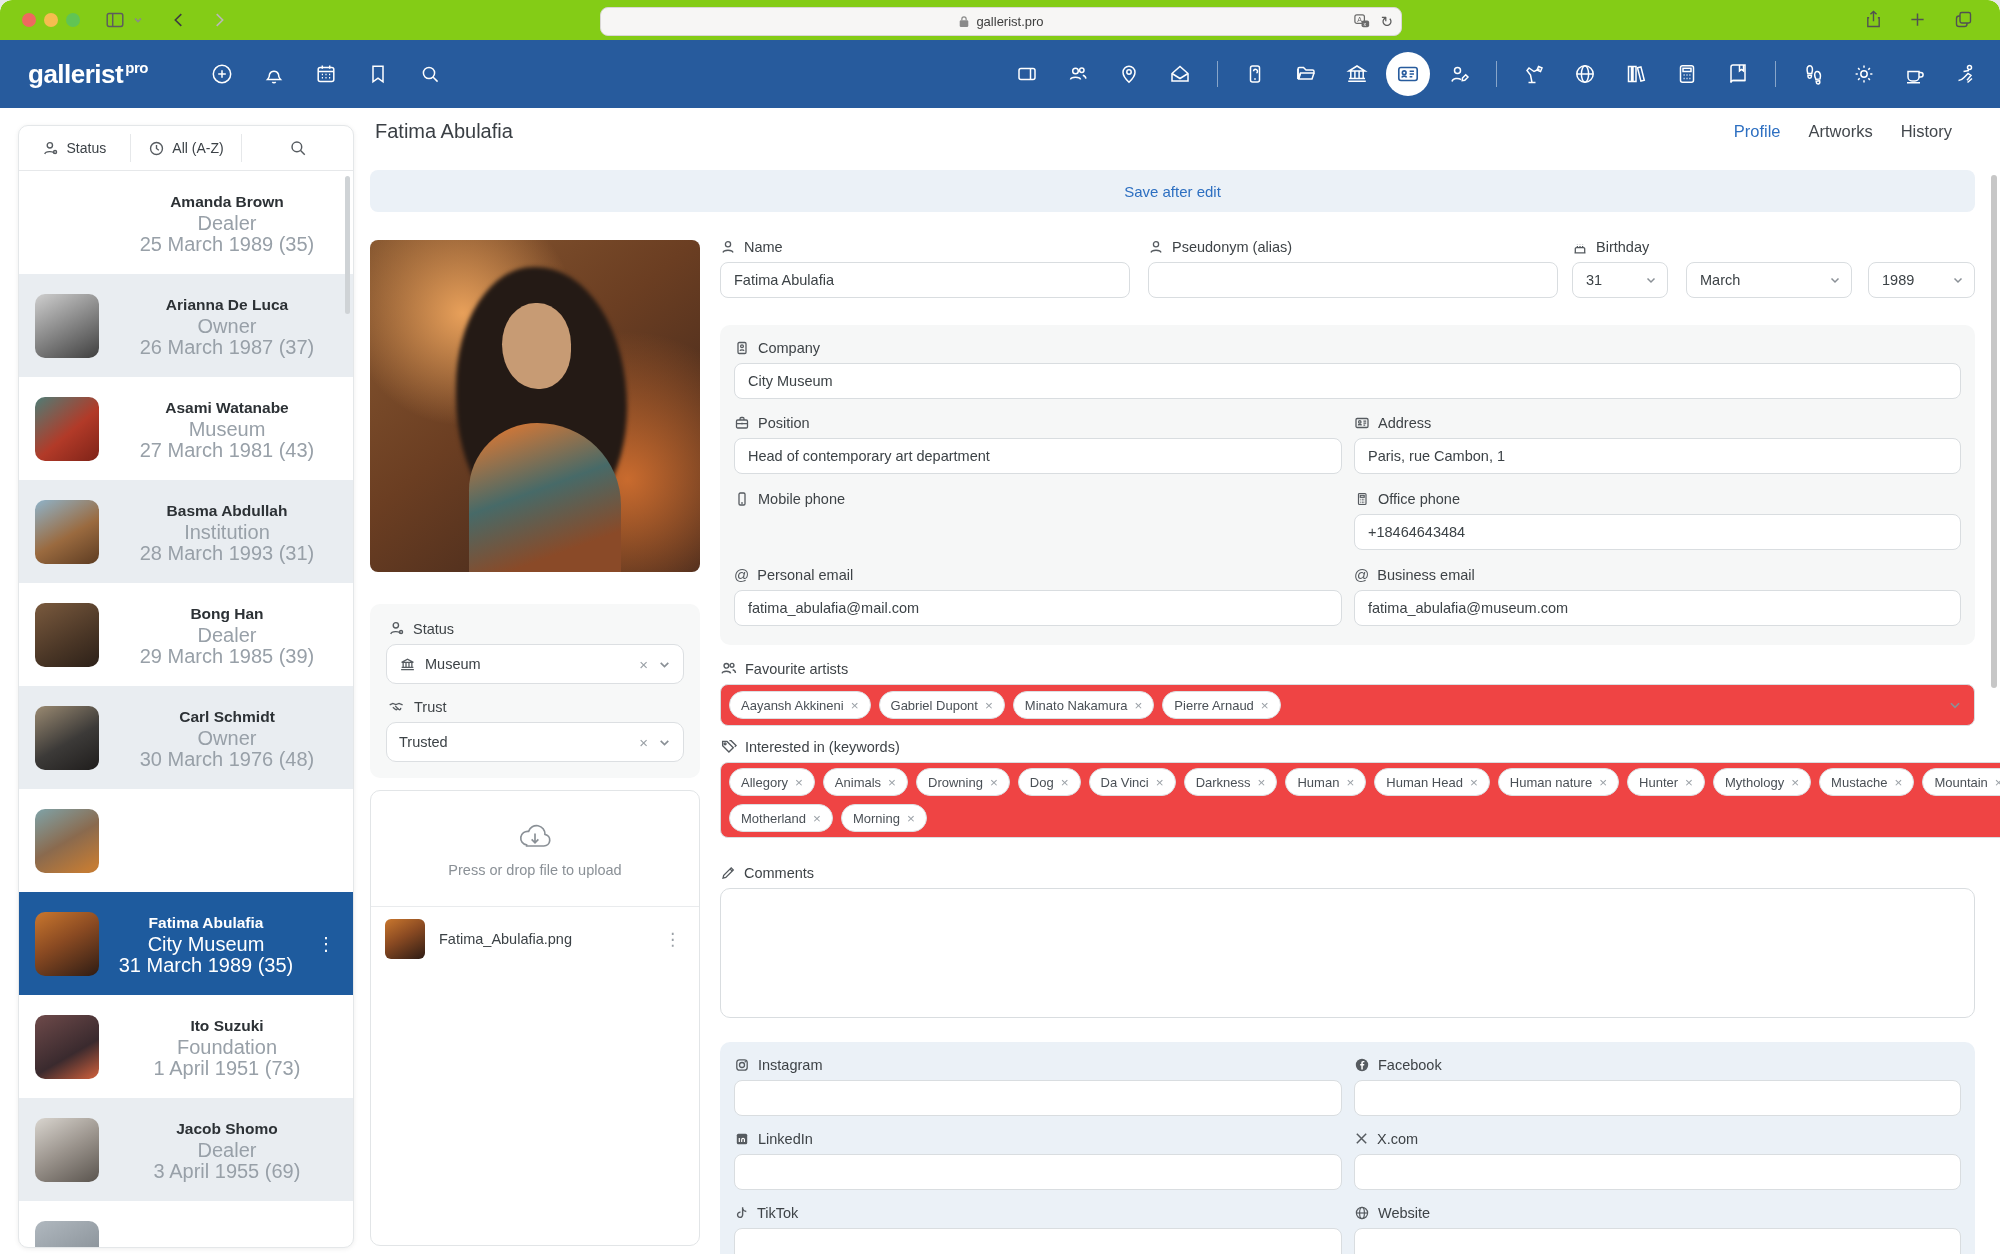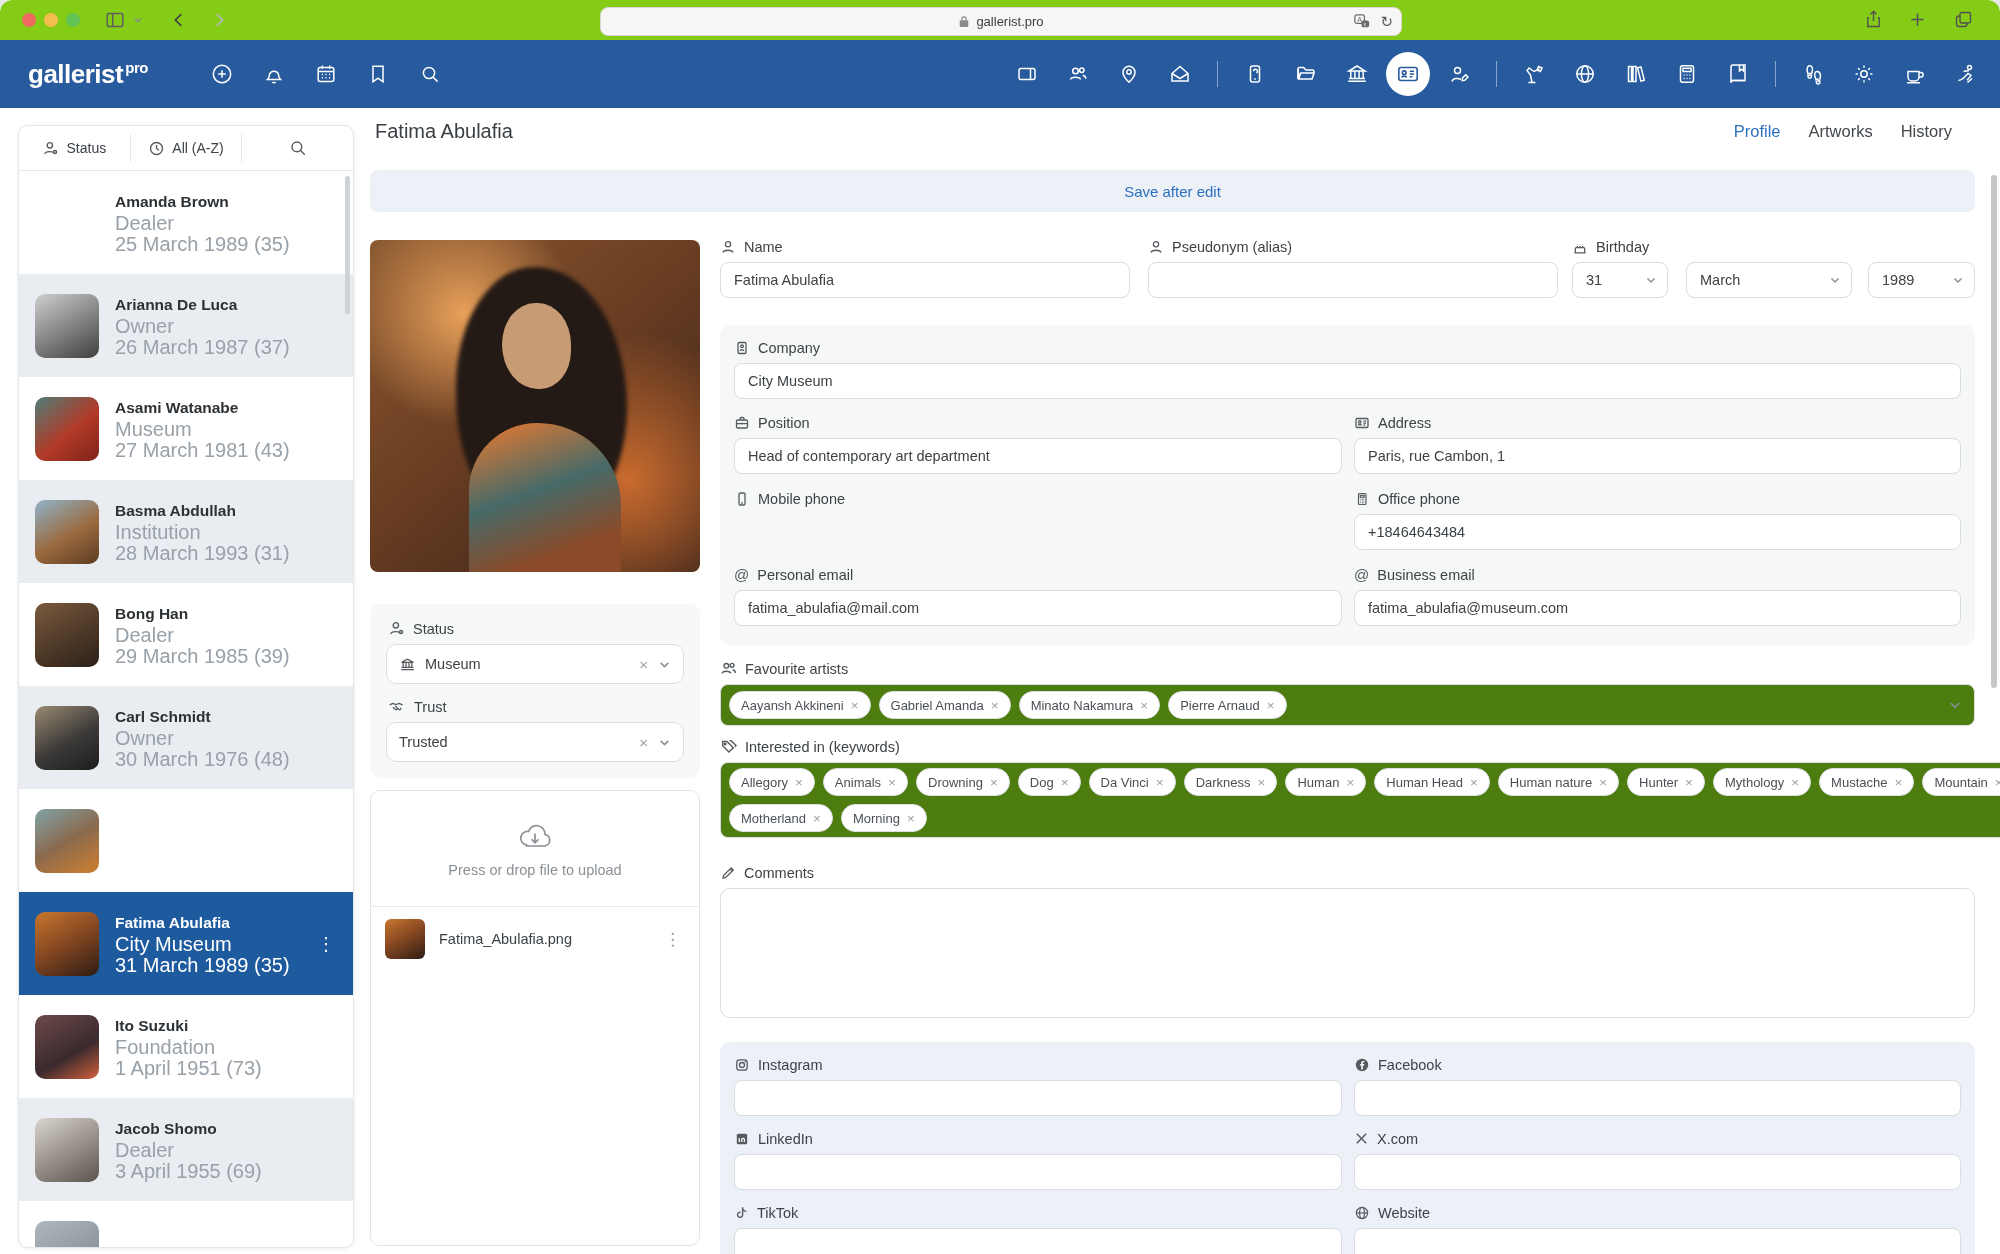--- a/index.html
+++ b/index.html
@@ -35,21 +35,21 @@
     border:1px solid #e4e7e9;border-radius:10px;box-shadow:0 1px 5px rgba(0,0,0,.07);overflow:hidden;}
   .filters{height:44px;display:flex;align-items:stretch;border-bottom:1px solid #e6e8ea;}
   .fseg{flex:1;display:flex;align-items:center;justify-content:center;gap:7px;
     font-size:14px;color:#3c4247;cursor:pointer;}
   .fdiv{width:1px;background:#e6e8ea;margin:8px 0;}
   .clist{position:relative;}
   .contact{height:103px;display:flex;align-items:center;gap:16px;padding:0 14px 0 16px;box-sizing:border-box;}
   .contact:nth-child(even){background:#e9edf1;}
   .contact.selected{background:#1e5b9e;}
   .avatar{width:64px;height:64px;border-radius:10px;flex:none;}
-  .c-info{flex:1;min-width:0;}
+  .c-info{flex:1;min-width:0;text-align:center;}
   .c-name{font-size:15.5px;font-weight:600;color:#2c3135;line-height:22px;}
   .c-role,.c-birth{font-size:20px;color:#98a0a8;line-height:21px;}
   .contact.selected .c-name,.contact.selected .c-role,.contact.selected .c-birth{color:#fff;}
   .kebab{color:#fff;font-size:18px;line-height:18px;padding:4px;cursor:pointer;}
   .sb-thumb{position:absolute;right:3px;top:50px;width:5px;height:138px;border-radius:3px;background:#cfd3d6;}
   
   .page-title{position:absolute;left:375px;top:120px;font-size:20px;color:#3a3f44;}
   .tabs{position:absolute;right:48px;top:122px;display:flex;gap:28px;font-size:16.5px;}
   .tab{color:#43484d;cursor:pointer;}
   .tab.active{color:#2d6fc1;}
@@ -84,21 +84,21 @@
   .fg{position:absolute;}
   .flabel{display:flex;align-items:center;gap:8px;font-size:14.5px;color:#3e4347;margin-bottom:7px;height:17px;}
   .at{font-size:15px;color:#565b60;line-height:14px;}
   .finput{width:100%;height:36px;border:1px solid #d9dde0;border-radius:8px;background:#fff;
     padding:0 13px;font-size:14.5px;color:#3c4246;box-sizing:border-box;outline:none;
     font-family:"Liberation Sans","DejaVu Sans",sans-serif;}
   .gray-card{position:absolute;left:720px;top:325px;width:1255px;height:320px;background:#f6f7f7;border-radius:10px;}
   .dsel{position:absolute;height:36px;border:1px solid #d9dde0;border-radius:8px;background:#fff;
     display:flex;align-items:center;justify-content:space-between;padding:0 10px 0 13px;
     font-size:14.5px;color:#3c4246;box-sizing:border-box;cursor:pointer;}
-  .tagbox{position:absolute;background:#4d7c0f;border:1px solid #d9dde0;border-radius:8px;box-sizing:border-box;
+  .tagbox{position:absolute;background:#ef4444;border:1px solid #d9dde0;border-radius:8px;box-sizing:border-box;
     display:flex;align-items:center;flex-wrap:wrap;gap:8px 8px;padding:6px 44px 6px 8px;}
   .tagbox .chev{position:absolute;right:12px;top:50%;transform:translateY(-50%);}
   .chip{display:inline-flex;align-items:center;gap:7px;height:26px;padding:0 11px;background:#fff;
     border:1px solid #dcdfe2;border-radius:14px;font-size:13px;color:#4a5056;cursor:default;}
   .chip-x{color:#9aa0a6;font-size:13.5px;cursor:pointer;}
   .comments{position:absolute;left:720px;top:888px;width:1255px;height:130px;border:1px solid #d9dde0;
     border-radius:10px;box-sizing:border-box;resize:none;outline:none;padding:10px 14px;
     font-family:"Liberation Sans","DejaVu Sans",sans-serif;font-size:14.5px;color:#3c4246;}
   .social-card{position:absolute;left:720px;top:1042px;width:1255px;height:230px;background:#ebf1f7;border-radius:10px;}
   
@@ -637,21 +637,21 @@
         </svg>
       <span>Favourite artists</span>
     </div>
   </div>
   <div class="tagbox" style="left:720px;top:684px;width:1255px;min-height:38px;">
     <span class="chip">
         <span>Aayansh Akkineni</span>
         <span class="chip-x">×</span>
       </span>
     <span class="chip">
-        <span>Gabriel Amanda</span>
+        <span>Gabriel Dupont</span>
         <span class="chip-x">×</span>
       </span>
     <span class="chip">
         <span>Minato Nakamura</span>
         <span class="chip-x">×</span>
       </span>
     <span class="chip">
         <span>Pierre Arnaud</span>
         <span class="chip-x">×</span>
       </span>

